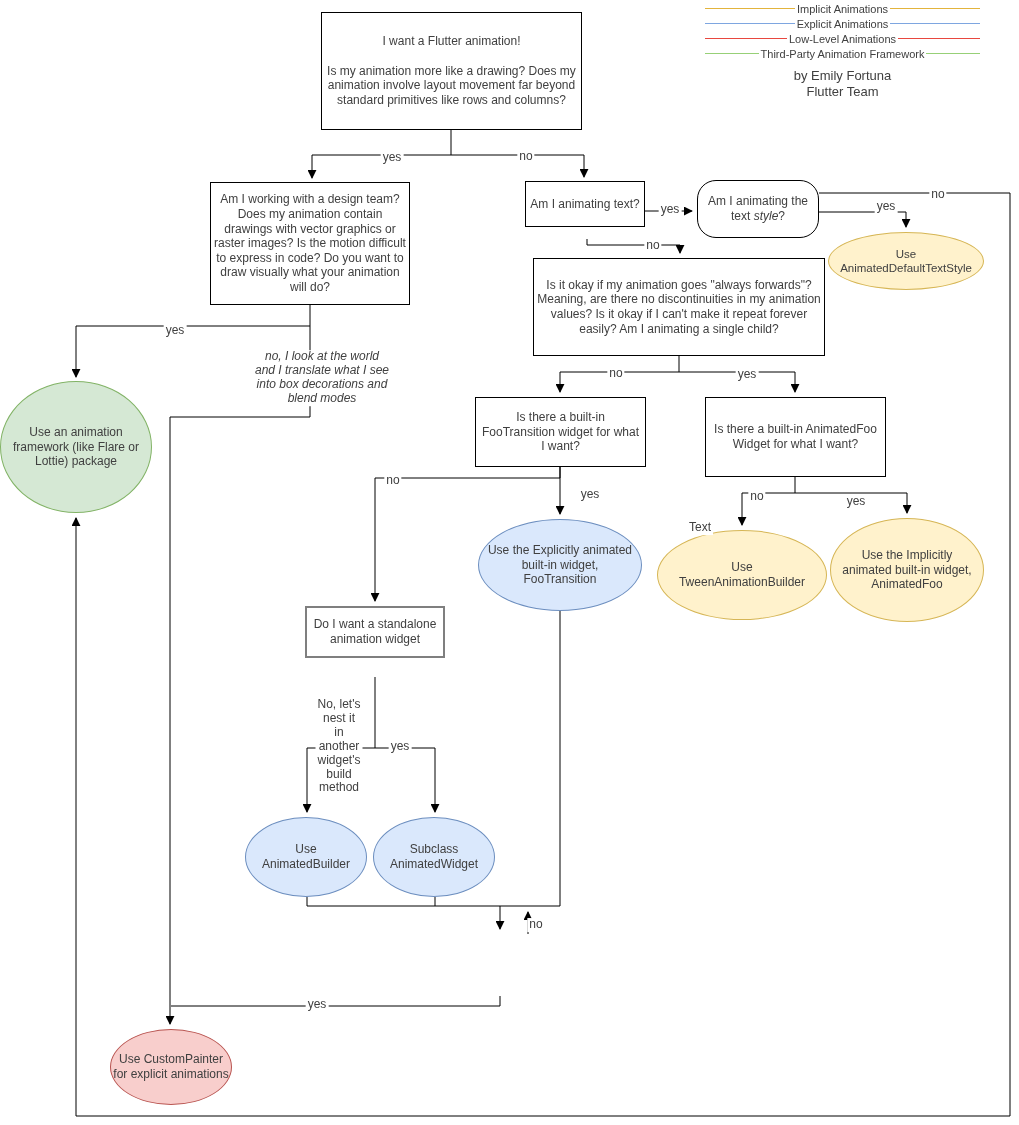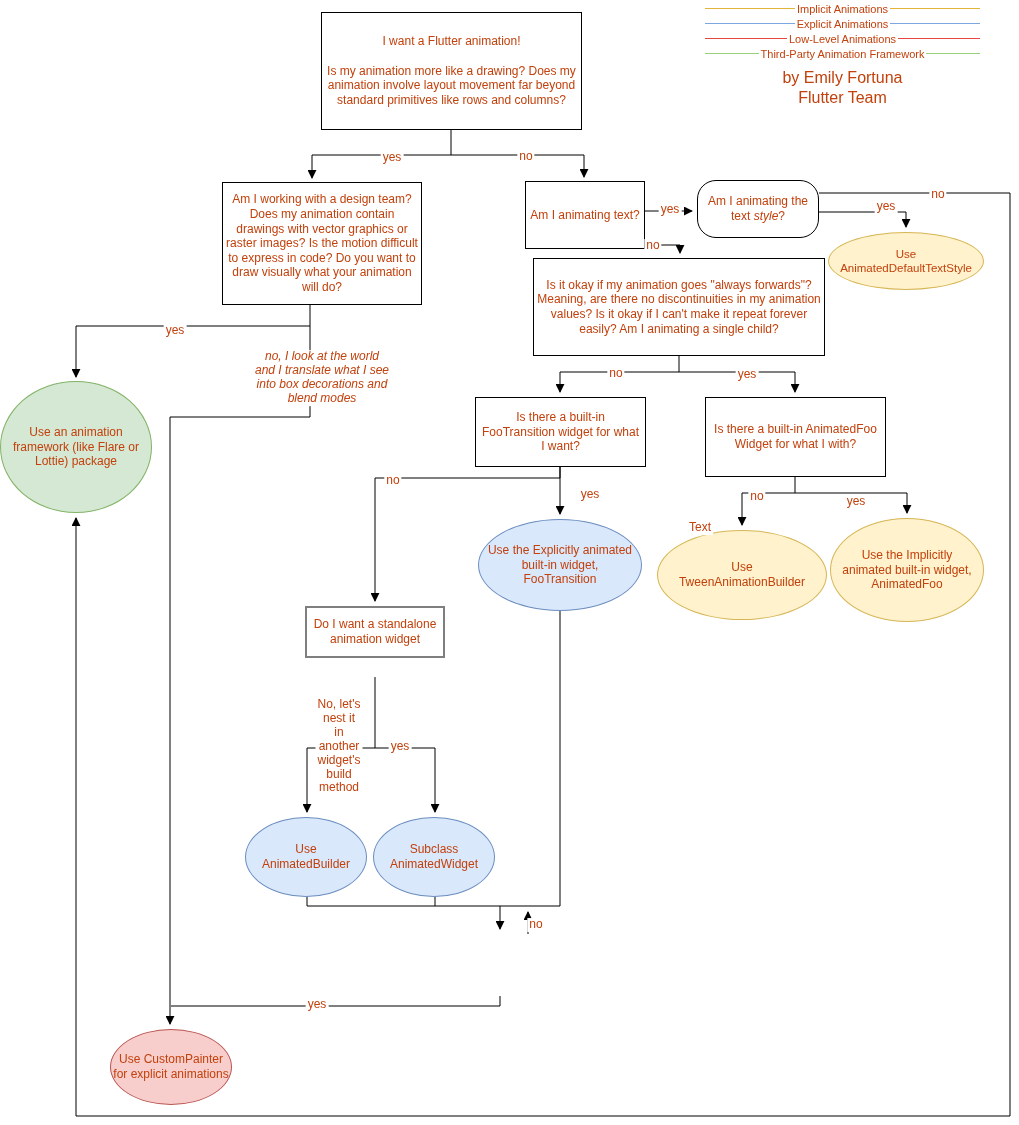--- a/index.html
+++ b/index.html
@@ -1,18 +1,18 @@
 <!DOCTYPE html>
 <html style="--implicit-fill: #FFF2CC; --implicit-stroke: #D6B656; --explicit-fill: #DAE8FC; --explicit-stroke: #6C8EBF; --lowlevel-fill: #F8CECC; --lowlevel-stroke: #B85450; --thirdparty-fill: #D5E8D4; --thirdparty-stroke: #82B366; --standalone-border: #7f7f7f;"><head>
 <meta charset="utf-8">
 <style>
   html,body { margin:0; padding:0; background:#ffffff; }
   #canvas {
     position:relative; width:1019px; height:1125px;
-    font-family:"Liberation Sans", sans-serif; color:#c2410c; overflow:hidden; background:#fff;
+    font-family:"Liberation Sans", sans-serif; color:#404040; overflow:hidden; background:#fff;
   }
   #edges { position:absolute; left:0; top:0; width:1019px; height:1125px; }
   .node {
     position:absolute; display:flex; align-items:center; justify-content:center;
     text-align:center; font-size:12px; line-height:1.22; box-sizing:border-box;
     padding:2px 3px; white-space:pre-line;
   }
   .rect { background:#fff; border:1px solid #000; }
   .rect.gray { border:2px solid var(--standalone-border,#7f7f7f); }
   .ellipse { border-radius:50%; border:1px solid #000; }
@@ -23,21 +23,21 @@
   .elabel {
     position:absolute; transform:translate(-50%,-50%); background:#fff;
     font-size:12px; line-height:1.16; padding:0 2px; text-align:center; white-space:pre-line;
   }
   .small-ellipse-text { font-size:11.5px; }
   #legend { position:absolute; left:705px; top:1px; width:275px; }
   .legend-row { display:flex; align-items:center; height:15px; }
   .legend-line { flex:1 1 0; height:1.5px; }
   .legend-label { font-size:11px; padding:0 2px; white-space:nowrap; }
   #credit { position:absolute; left:705px; top:68px; width:275px; text-align:center;
-            font-size:16px; line-height:1.25; white-space:pre-line; }
+            font-size:13px; line-height:1.25; white-space:pre-line; }
 </style>
 </head>
 <body>
 
 <div id="canvas">
 
   <svg id="edges" width="1019" height="1125" viewBox="0 0 1019 1125" fill="none" stroke="#000" stroke-width="1">
     <defs>
       <marker id="arrow" viewBox="0 0 10 10" refX="9" refY="5" markerWidth="9" markerHeight="9" orient="auto-start-reverse">
         <path d="M0,0 L10,5 L0,10 z" fill="#000" stroke="none"></path>
@@ -89,33 +89,33 @@
       <span class="legend-line" style="background-color: rgb(151, 208, 119);"></span>
     </div>
   </div>
   <div id="credit">by Emily Fortuna
 Flutter Team</div>
 
   <div class="node rect" style="left:321px; top:12px; width:261px; height:118px;">I want a Flutter animation!
 
 Is my animation more like a drawing? Does my animation involve layout movement far beyond standard primitives like rows and columns?</div>
 
-  <div class="node rect" style="left:210px; top:182px; width:200px; height:123px;margin-left:12px;">Am I working with a design team? Does my animation contain drawings with vector graphics or raster images? Is the motion difficult to express in code? Do you want to draw visually what your animation will do?</div>
+  <div class="node rect" style="left:210px; top:182px; width:200px; height:123px;">Am I working with a design team? Does my animation contain drawings with vector graphics or raster images? Is the motion difficult to express in code? Do you want to draw visually what your animation will do?</div>
 
-  <div class="node rect" style="left:525px; top:181px; width:120px; height:68px; padding:0 1px;">Am I animating text?</div>
+  <div class="node rect" style="left:525px; top:181px; width:120px; height:46px; padding:0 1px;">Am I animating text?</div>
 
   <div class="node rect" style="left:697px; top:180px; width:122px; height:58px;border-radius:19px;">
     <span><span>Am I animating the text </span><i>style</i><span>?</span></span>
   </div>
 
   <div class="node rect" style="left:533px; top:258px; width:292px; height:98px;">Is it okay if my animation goes "always forwards"? Meaning, are there no discontinuities in my animation values? Is it okay if I can't make it repeat forever easily? Am I animating a single child?</div>
 
   <div class="node rect" style="left:475px; top:397px; width:171px; height:70px;">Is there a built-in FooTransition widget for what I want?</div>
 
-  <div class="node rect" style="left:705px; top:397px; width:181px; height:80px;">Is there a built-in AnimatedFoo Widget for what I with?</div>
+  <div class="node rect" style="left:705px; top:397px; width:181px; height:80px;">Is there a built-in AnimatedFoo Widget for what I want?</div>
 
   <div class="node rect gray" style="left:305px; top:606px; width:140px; height:52px;">Do I want a standalone animation widget</div>
 
 
   <div class="node ellipse thirdparty" style="left:0px; top:381px; width:152px; height:132px; padding:4px 10px;">Use an animation framework (like Flare or Lottie) package</div>
 
   <div class="node ellipse implicit small-ellipse-text" style="left:828px; top:232px; width:156px; height:58px; padding:0;">Use
 AnimatedDefaultTextStyle</div>
 
   <div class="node ellipse implicit" style="left:657px; top:530px; width:170px; height:90px; padding:0;">Use

